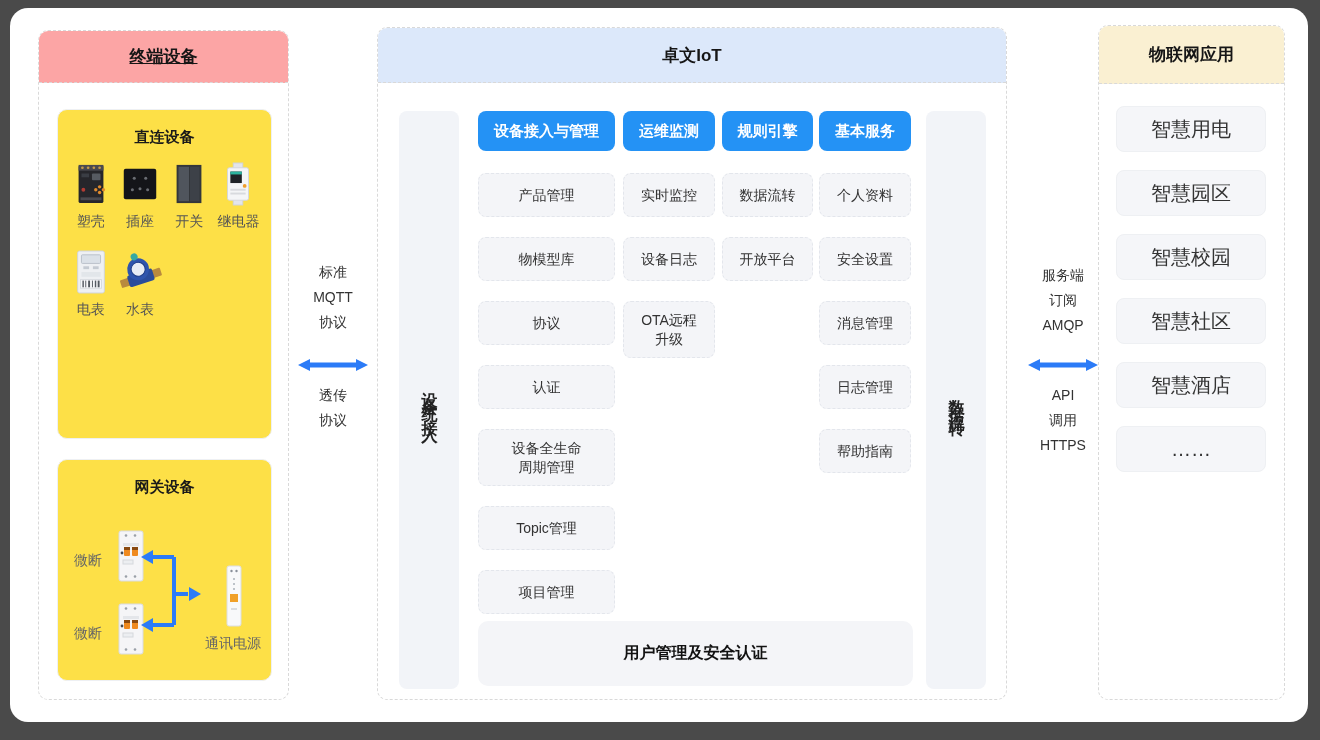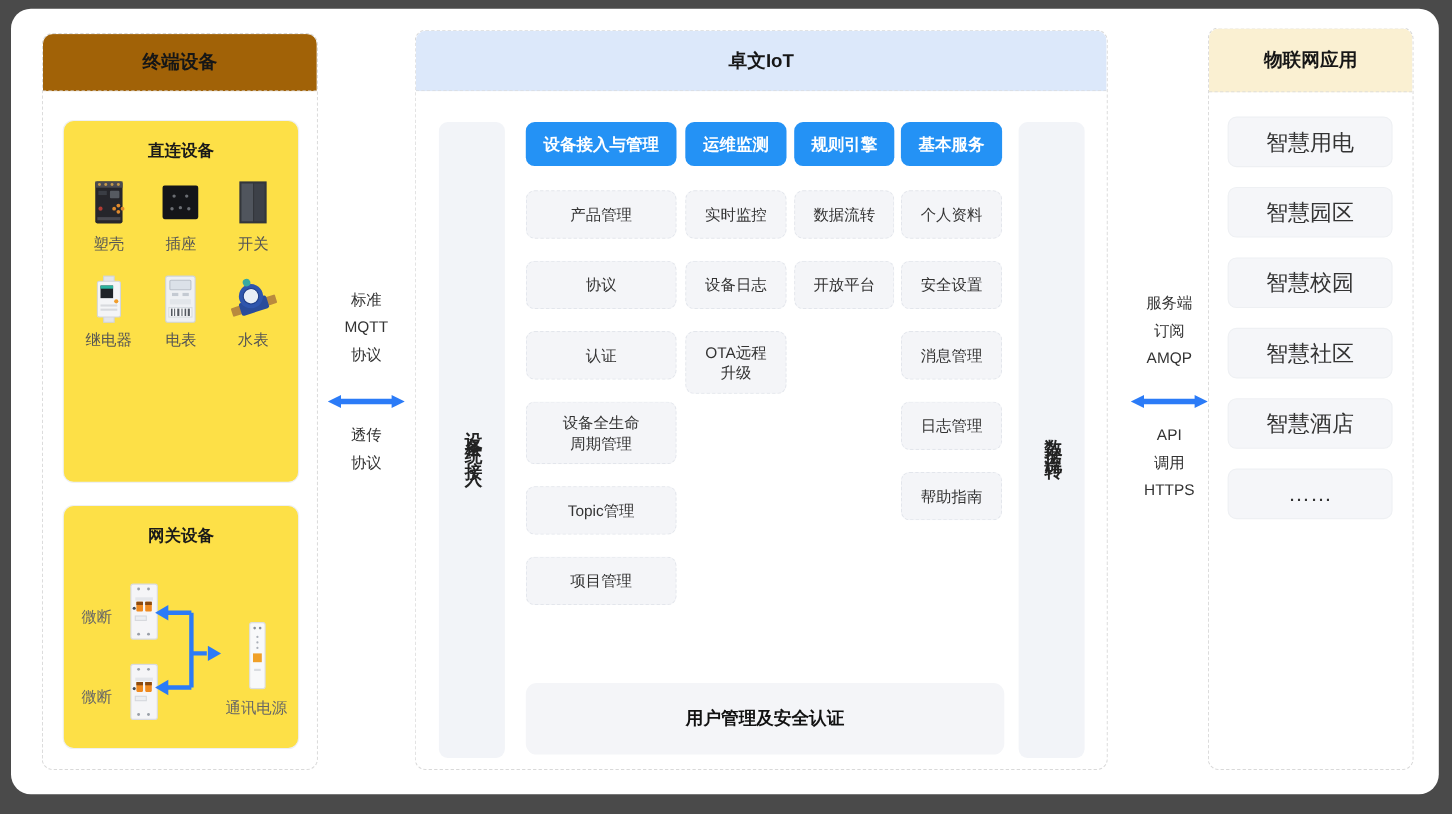--- a/index.html
+++ b/index.html
@@ -7,32 +7,32 @@
   body { font-family:"Liberation Sans","DejaVu Sans",sans-serif; background:#4a4a4a; }
   .stage { position:relative; width:1320px; height:740px; background:#4a4a4a; overflow:hidden; }
   .card { position:absolute; left:10px; top:8px; width:1298px; height:714px; background:#ffffff; border-radius:18px; }
 
   
   .panel { position:absolute; border:1px dashed #d9d9d9; border-radius:10px; background:#fff; }
   .panel-head { position:absolute; left:0; right:0; top:0; height:52px; border-radius:9px 9px 0 0;
                 display:flex; align-items:center; justify-content:center;
                 font-weight:bold; font-size:17px; color:#161616; border-bottom:1px dashed #d9d9d9; }
   #panel-terminal { left:28px; top:22px; width:251px; height:670px; }
-  #panel-terminal .panel-head { background:#a16207; }
+  #panel-terminal .panel-head { background:#fca5a5;text-decoration:underline; }
   #panel-platform { left:367px; top:19px; width:630px; height:673px;text-decoration:underline; }
   #panel-platform .panel-head { height:55px; background:#dce8fa; }
   #panel-apps { left:1088px; top:17px; width:187px; height:675px; }
   #panel-apps .panel-head { height:58px; background:#faf0d2; }
 
   
   .subbox { position:absolute; background:#fde047; border:1px solid #eef0f3; border-radius:10px; }
   #direct-box { left:18px; top:78px; width:215px; height:330px; }
   #gateway-box { left:18px; top:428px; width:215px; height:222px; }
   .subbox-title { text-align:center; font-weight:bold; font-size:15px; color:#1a1a1a; padding-top:18px; }
-  .device-grid { display:grid; grid-template-columns:1fr 1fr 1fr; row-gap:16px; margin-top:12px; padding:0 8px; }
+  .device-grid { display:grid; grid-template-columns:1fr 1fr 1fr 1fr; row-gap:16px; margin-top:12px; padding:0 8px; }
   .device { display:flex; flex-direction:column; align-items:center; }
   .device .icon-wrap { height:50px; display:flex; align-items:center; justify-content:center; }
   .dlabel { margin-top:4px; font-size:14px; color:#555; }
 
   
   .gw-abs { position:absolute; }
   .gw-label { position:absolute; font-size:14px; color:#666; }
 
   
   .link-col { position:absolute; width:90px; text-align:center; }
@@ -272,20 +272,21 @@
       <span>卓文IoT</span>
     </header>
 
     <div class="vbar" id="vbar-left">
       <span>设备统一接入</span>
     </div>
 
     <div class="col" id="col-1">
       <div class="cat-btn">设备接入与管理</div>
       <div class="item">产品管理</div>
+      <div class="item">物模型库</div>
       <div class="item">协议</div>
       <div class="item">认证</div>
       <div class="item tall">设备全生命
 周期管理</div>
       <div class="item">Topic管理</div>
       <div class="item">项目管理</div>
     </div>
 
     <div class="col" id="col-2">
       <div class="cat-btn">运维监测</div>

